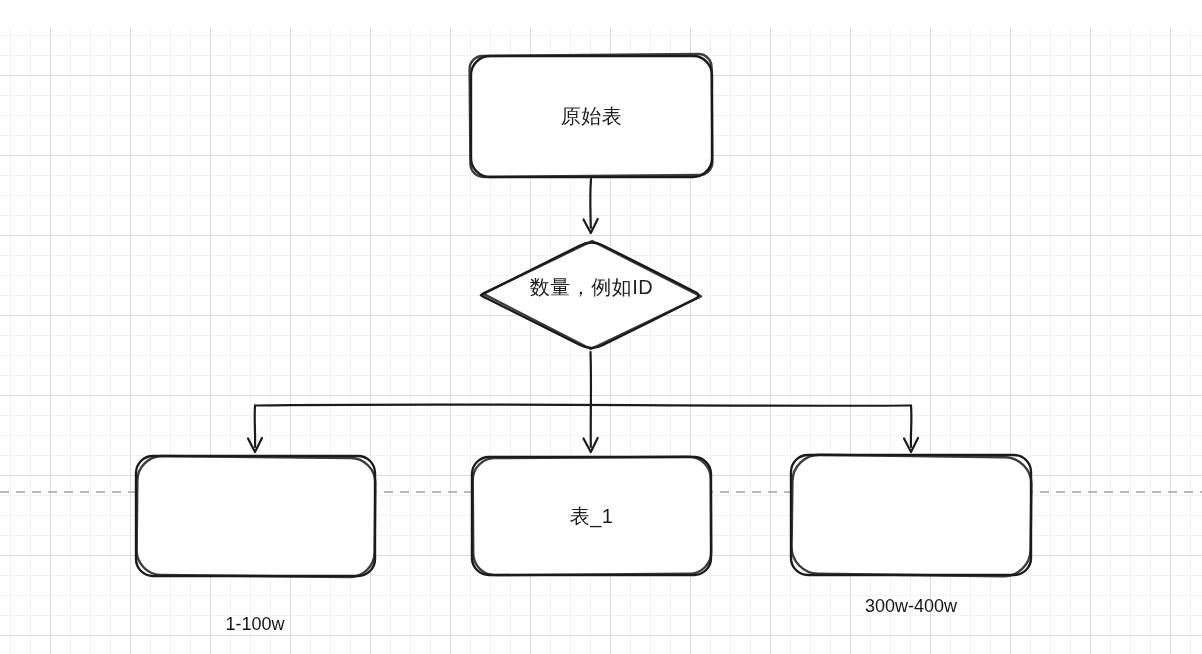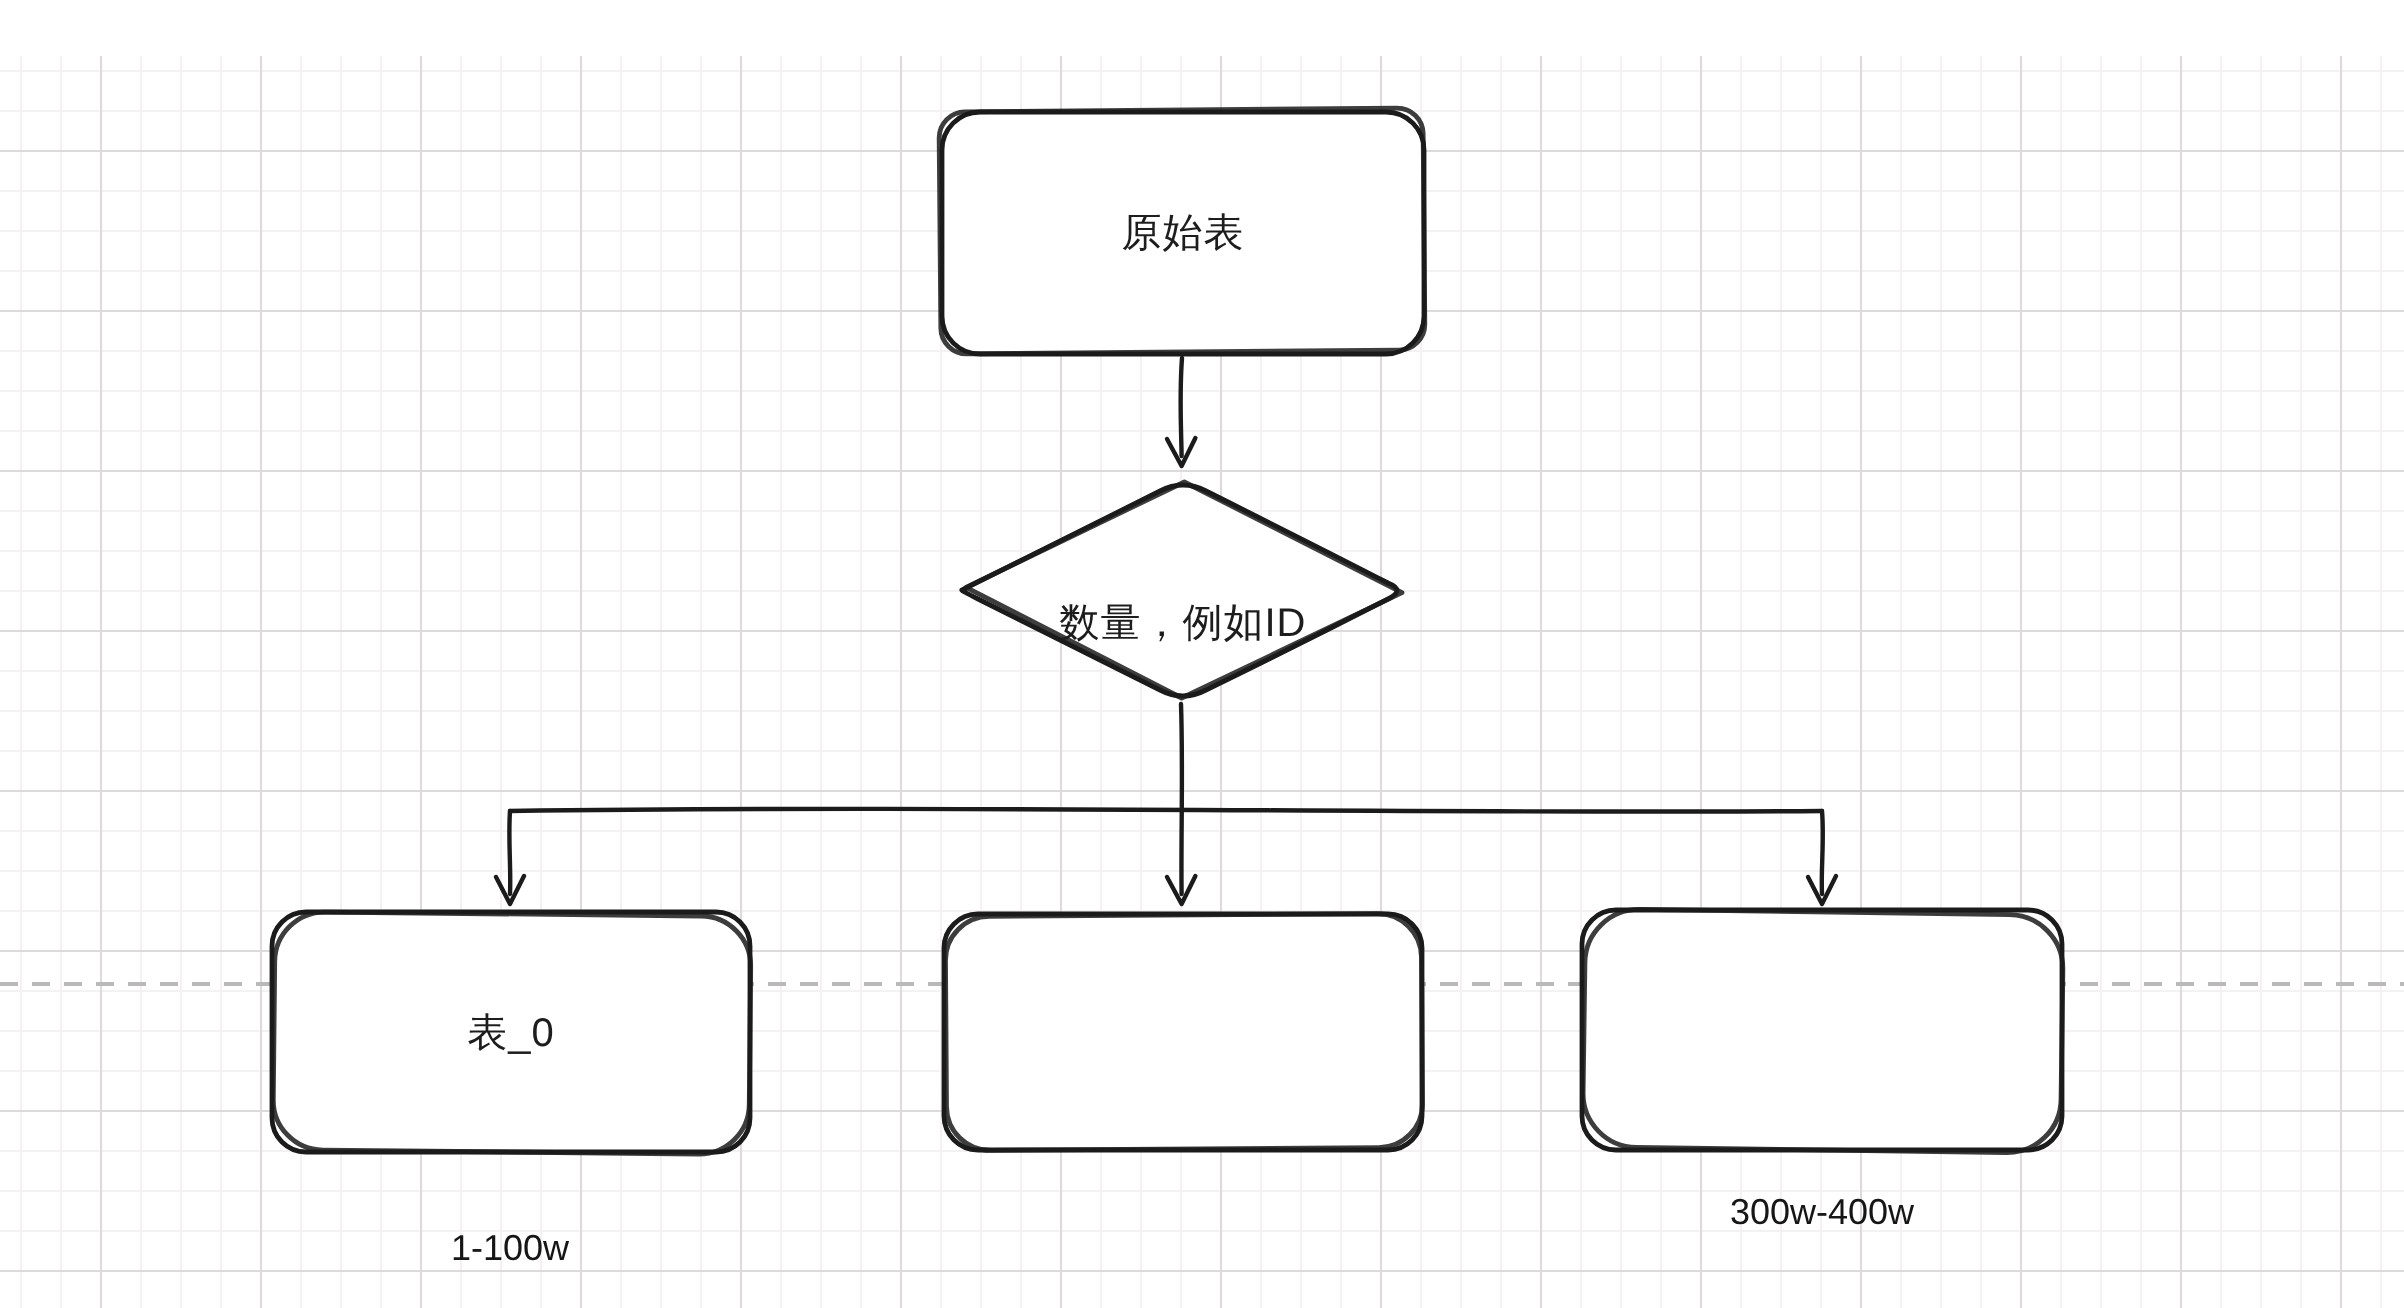--- a/index.html
+++ b/index.html
@@ -97,28 +97,28 @@
     <g fill="#ffffff" stroke="#1b1b1b" stroke-width="2.4">
       <rect x="791" y="427" width="240" height="120" rx="17"></rect>
       <rect x="792" y="428" width="239" height="119" rx="27" fill="none" transform="rotate(0.8 911 487)" opacity="0.85"></rect>
     </g>
   </svg>
 
   <div class="node-label" style="left:471px; top:28px; width:241px; height:121px;">
     <span>原始表</span>
   </div>
 
-  <div class="node-label" style="left:481px; top:228px; width:221px; height:110px;">
+  <div class="node-label" style="left:481px; top:204px; width:221px; height:110px;">
     <span>数量，例如ID</span>
   </div>
 
-  <div class="node-label" style="left:136px; top:428px; width:239px; height:120px;">
-    <span>表_0</span>
+
+  <div class="node-label" style="left:472px; top:429px; width:239px; height:118px;">
+    <span>表_1</span>
   </div>
-
 
 
   <div class="range-label" style="left:155px; top:582px;">1-100w</div>
 
 
   <div class="range-label" style="left:811px; top:564px;">300w-400w</div>
 
 </div>
 
 </body></html>

